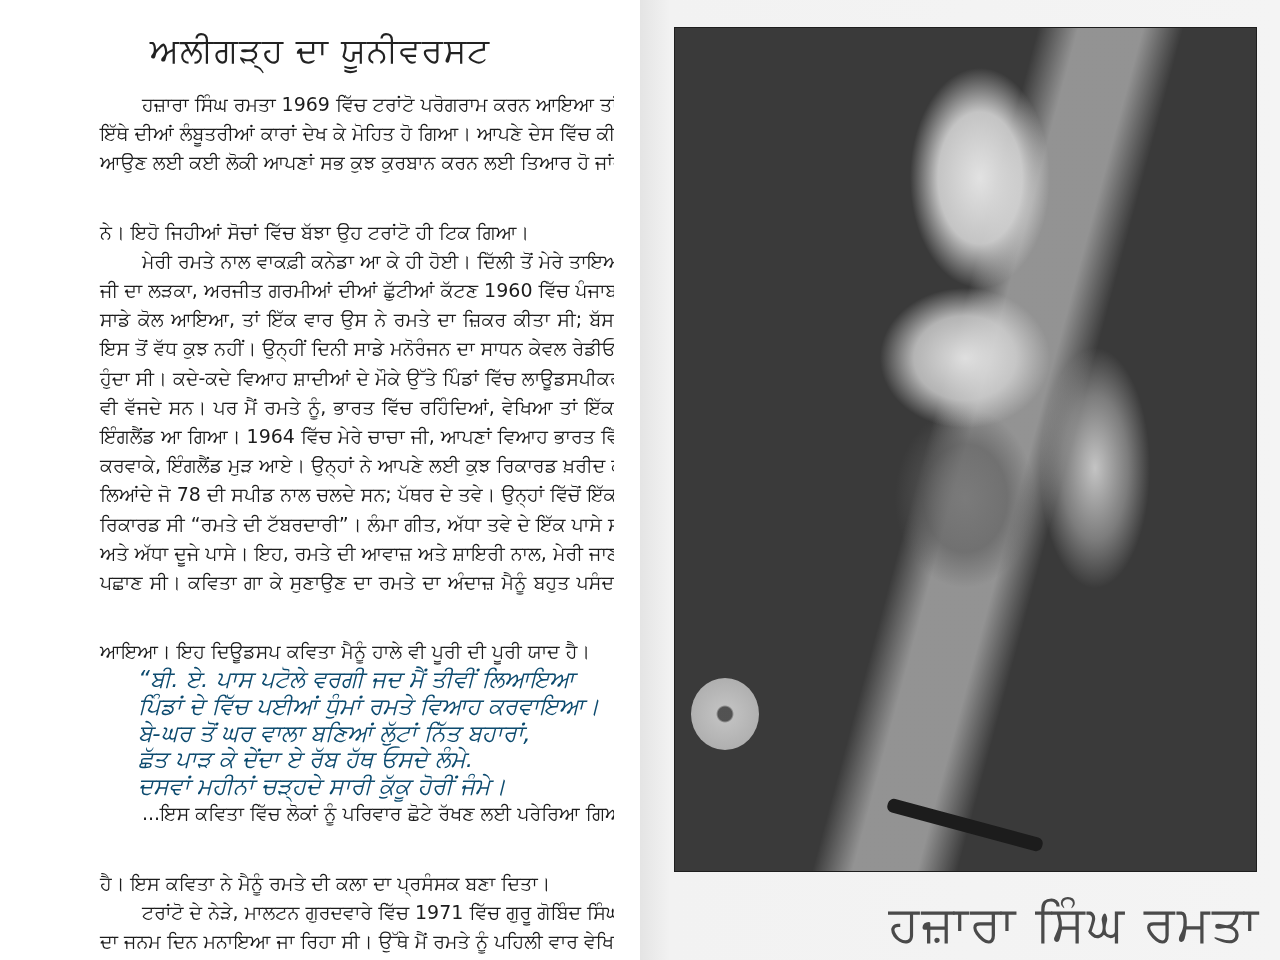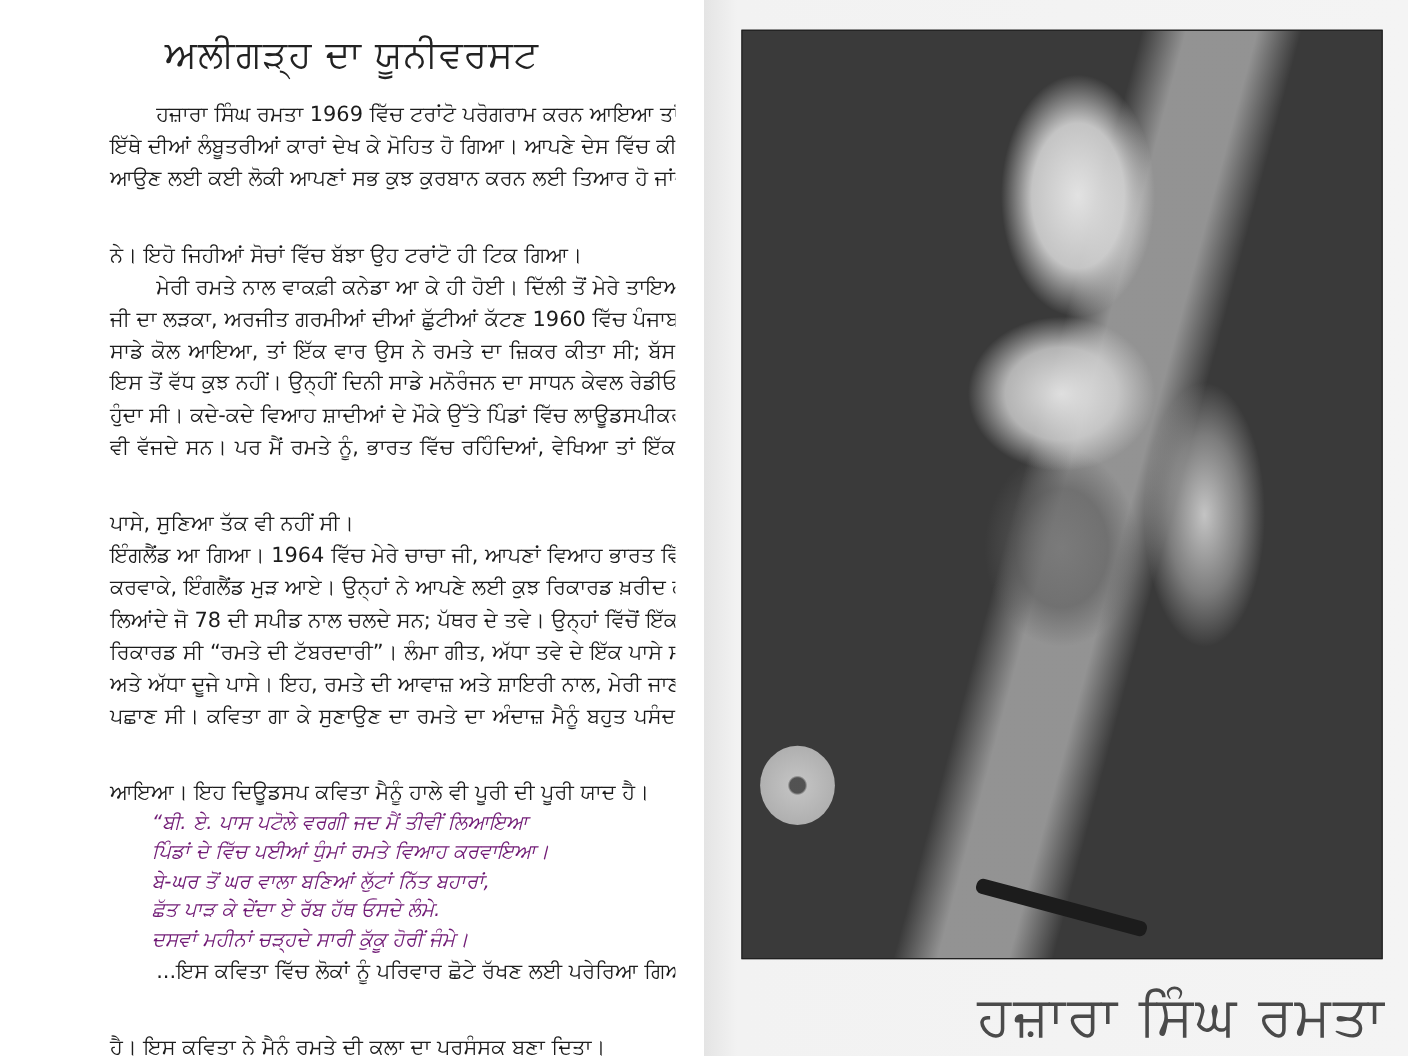--- a/index.html
+++ b/index.html
@@ -65,23 +65,23 @@
     .line.last {
       text-align-last: left;
       margin-top: 40px;
     }
     .line.indent {
       padding-left: 42px;
     }
     .poem {
       margin-left: 80px;
       font-style: italic;
-      font-size: 18px;
+      font-size: 23px;
       line-height: 26.6px;
-      color: #701a75;
+      color: #0c4a6e;
     }
     .poem .pline {
       display: block;
       white-space: nowrap;
     }
     .photo {
       position: absolute;
       left: 34px;
       top: 27px;
       width: 583px;
@@ -142,21 +142,20 @@
         <span class="line last">ਨੇ। ਇਹੋ ਜਿਹੀਆਂ ਸੋਚਾਂ ਵਿੱਚ ਬੱਝਾ ਉਹ ਟਰਾਂਟੋ ਹੀ ਟਿਕ ਗਿਆ।</span>
       </div>
 
       <div class="para">
         <span class="line indent">ਮੇਰੀ ਰਮਤੇ ਨਾਲ ਵਾਕਫ਼ੀ ਕਨੇਡਾ ਆ ਕੇ ਹੀ ਹੋਈ। ਦਿੱਲੀ ਤੋਂ ਮੇਰੇ ਤਾਇਆ</span>
         <span class="line">ਜੀ ਦਾ ਲੜਕਾ, ਅਰਜੀਤ ਗਰਮੀਆਂ ਦੀਆਂ ਛੁੱਟੀਆਂ ਕੱਟਣ 1960 ਵਿੱਚ ਪੰਜਾਬ</span>
         <span class="line">ਸਾਡੇ ਕੋਲ ਆਇਆ, ਤਾਂ ਇੱਕ ਵਾਰ ਉਸ ਨੇ ਰਮਤੇ ਦਾ ਜ਼ਿਕਰ ਕੀਤਾ ਸੀ; ਬੱਸ</span>
         <span class="line">ਇਸ ਤੋਂ ਵੱਧ ਕੁਝ ਨਹੀਂ। ਉਨ੍ਹੀਂ ਦਿਨੀ ਸਾਡੇ ਮਨੋਰੰਜਨ ਦਾ ਸਾਧਨ ਕੇਵਲ ਰੇਡੀਓ ਹੀ</span>
         <span class="line">ਹੁੰਦਾ ਸੀ। ਕਦੇ-ਕਦੇ ਵਿਆਹ ਸ਼ਾਦੀਆਂ ਦੇ ਮੌਕੇ ਉੱਤੇ ਪਿੰਡਾਂ ਵਿੱਚ ਲਾਊਡਸਪੀਕਰ</span>
         <span class="line">ਵੀ ਵੱਜਦੇ ਸਨ। ਪਰ ਮੈਂ ਰਮਤੇ ਨੂੰ, ਭਾਰਤ ਵਿੱਚ ਰਹਿੰਦਿਆਂ, ਵੇਖਿਆ ਤਾਂ ਇੱਕ</span>
-        <span class="line last">ਪਾਸੇ, ਸੁਣਿਆ ਤੱਕ ਵੀ ਨਹੀਂ ਸੀ।</span>
       </div>
 
       <div class="para">
         <span class="line">ਇੰਗਲੈਂਡ ਆ ਗਿਆ। 1964 ਵਿੱਚ ਮੇਰੇ ਚਾਚਾ ਜੀ, ਆਪਣਾਂ ਵਿਆਹ ਭਾਰਤ ਵਿੱਚ</span>
         <span class="line">ਕਰਵਾਕੇ, ਇੰਗਲੈਂਡ ਮੁੜ ਆਏ। ਉਨ੍ਹਾਂ ਨੇ ਆਪਣੇ ਲਈ ਕੁਝ ਰਿਕਾਰਡ ਖ਼ਰੀਦ ਕੇ</span>
         <span class="line">ਲਿਆਂਦੇ ਜੋ 78 ਦੀ ਸਪੀਡ ਨਾਲ ਚਲਦੇ ਸਨ; ਪੱਥਰ ਦੇ ਤਵੇ। ਉਨ੍ਹਾਂ ਵਿੱਚੋਂ ਇੱਕ</span>
         <span class="line">ਰਿਕਾਰਡ ਸੀ “ਰਮਤੇ ਦੀ ਟੱਬਰਦਾਰੀ”। ਲੰਮਾ ਗੀਤ, ਅੱਧਾ ਤਵੇ ਦੇ ਇੱਕ ਪਾਸੇ ਸੀ</span>
         <span class="line">ਅਤੇ ਅੱਧਾ ਦੂਜੇ ਪਾਸੇ। ਇਹ, ਰਮਤੇ ਦੀ ਆਵਾਜ਼ ਅਤੇ ਸ਼ਾਇਰੀ ਨਾਲ, ਮੇਰੀ ਜਾਣ-</span>
         <span class="line">ਪਛਾਣ ਸੀ। ਕਵਿਤਾ ਗਾ ਕੇ ਸੁਣਾਉਣ ਦਾ ਰਮਤੇ ਦਾ ਅੰਦਾਜ਼ ਮੈਨੂੰ ਬਹੁਤ ਪਸੰਦ</span>
         <span class="line last">ਆਇਆ। ਇਹ ਦਿਊਡਸਪ ਕਵਿਤਾ ਮੈਨੂੰ ਹਾਲੇ ਵੀ ਪੂਰੀ ਦੀ ਪੂਰੀ ਯਾਦ ਹੈ।</span>

